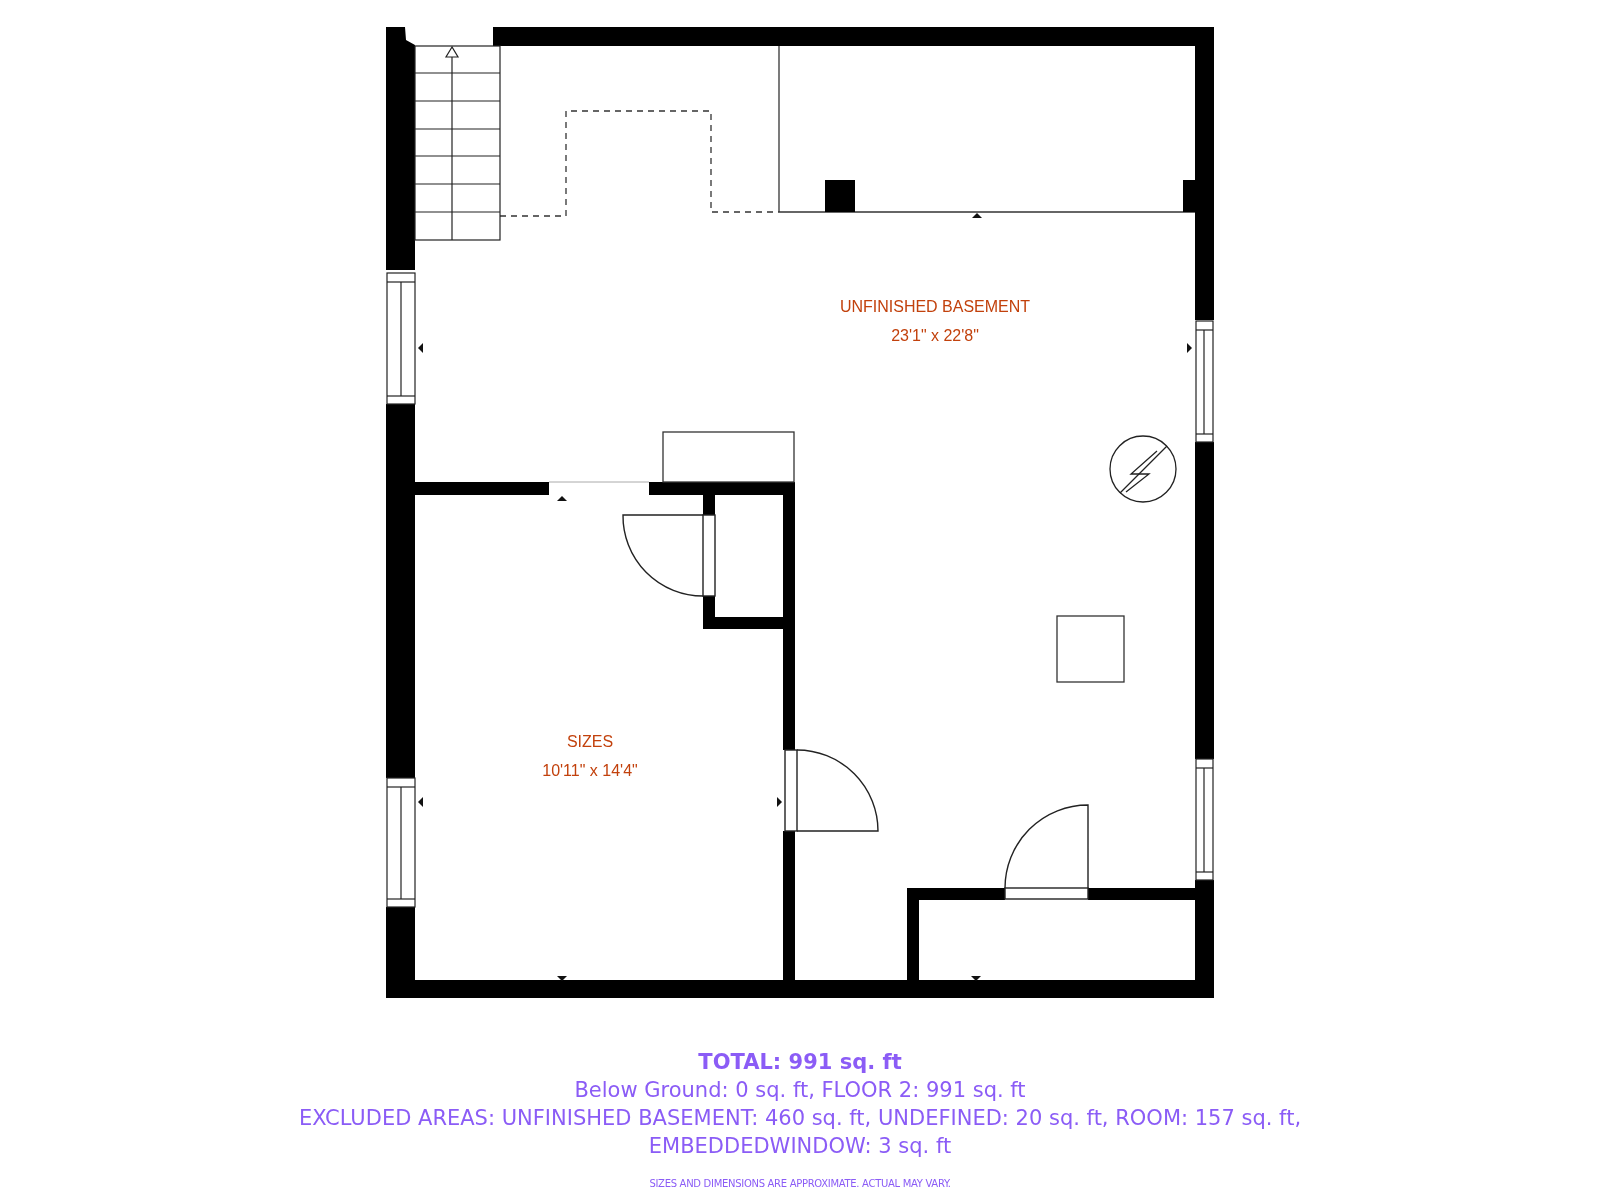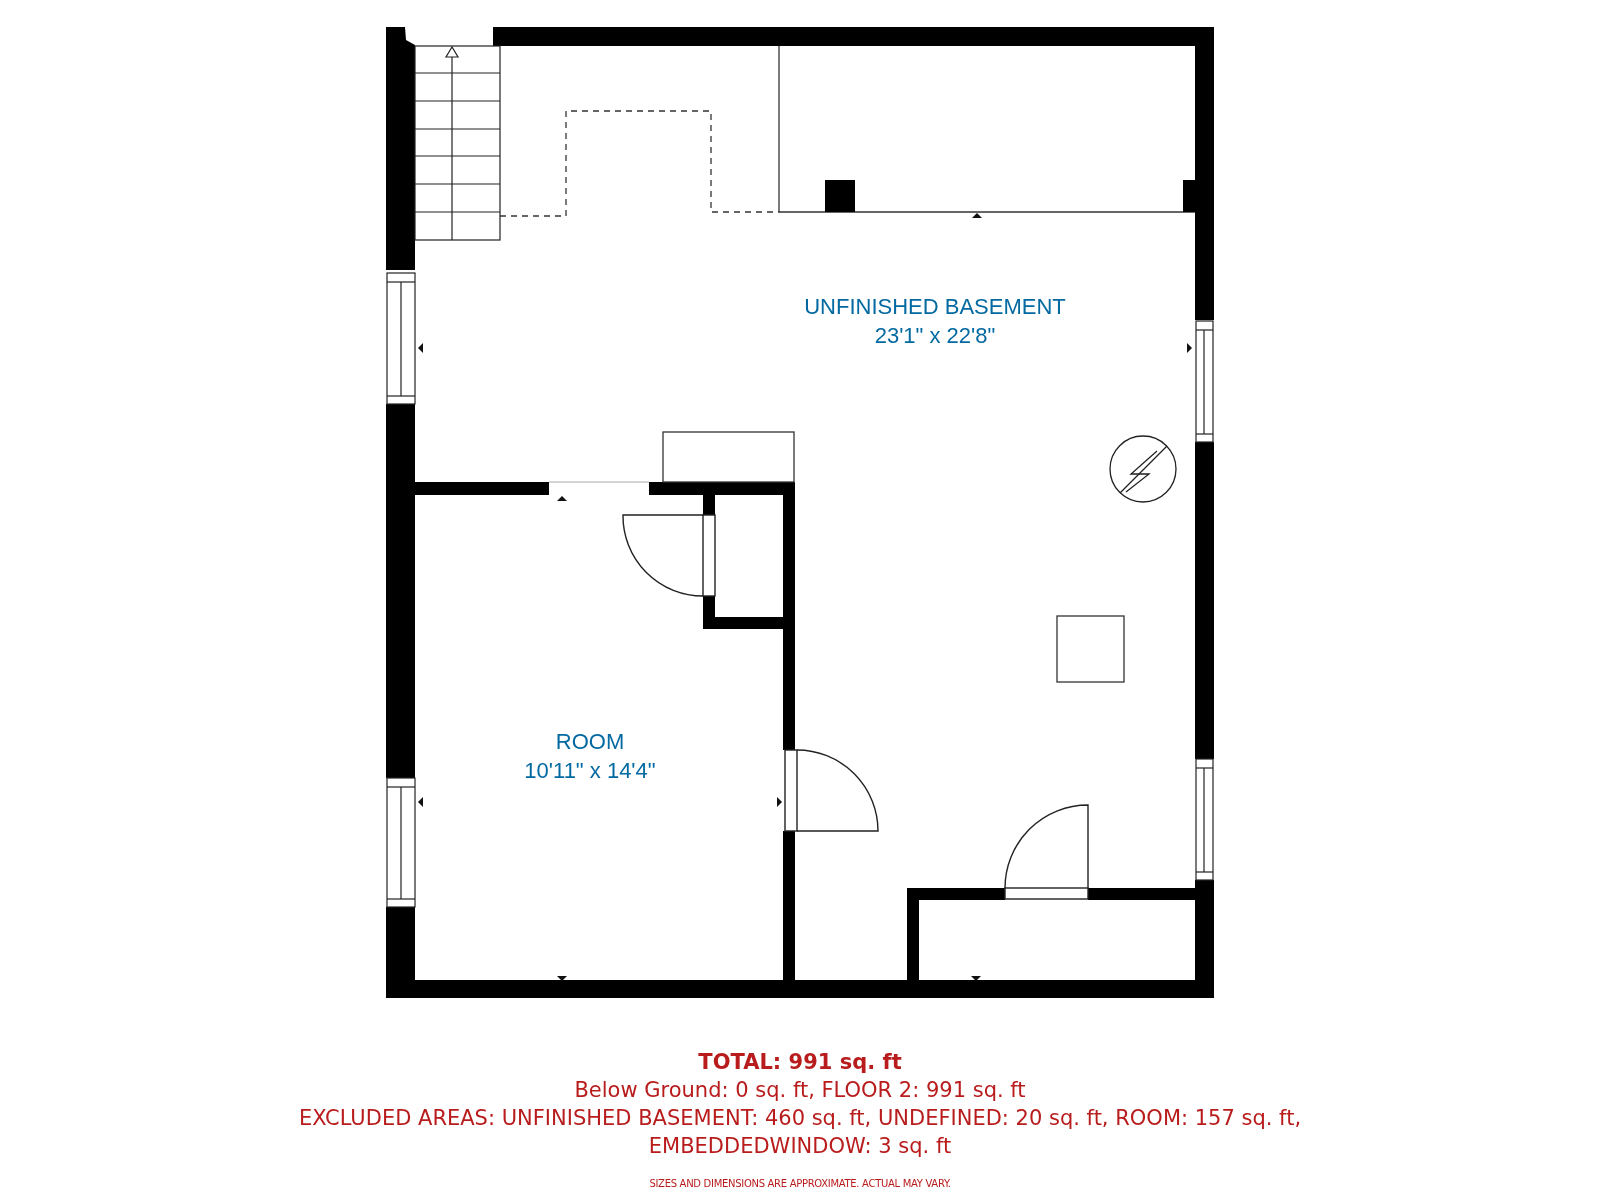--- a/index.html
+++ b/index.html
@@ -1,20 +1,20 @@
 <!DOCTYPE html>
 <html><head>
   <meta charset="utf-8">
   <style>
     html, body { margin:0; padding:0; background:#ffffff; }
     body { width:1600px; height:1200px; position:relative; overflow:hidden; font-family:"Liberation Sans", sans-serif; }
     #plan { position:absolute; left:0; top:0; width:1600px; height:1010px; }
-    .room-label { position:absolute; text-align:center; color:#0369a1; font-family:"Liberation Sans", sans-serif; font-size:22px; line-height:29px; }
+    .room-label { position:absolute; text-align:center; color:#c2410c; font-family:"Liberation Sans", sans-serif; font-size:16px; line-height:29px; }
     .room-label span { display:block; }
-    #summary { position:absolute; left:0; top:1048px; width:1600px; text-align:center; color:#b91c1c; font-family:"DejaVu Sans", sans-serif; }
+    #summary { position:absolute; left:0; top:1048px; width:1600px; text-align:center; color:#8b5cf6; font-family:"DejaVu Sans", sans-serif; }
     #summary .total { font-size:21px; font-weight:bold; line-height:28px; }
     #summary .line { font-size:21px; line-height:28px; }
     #summary .disclaimer { font-size:10px; line-height:14px; letter-spacing:-0.3px; margin-top:17px; }
   </style>
 </head>
 <body>
 
 <svg id="plan" viewBox="0 0 1600 1010" xmlns="http://www.w3.org/2000/svg">
 
   <g fill="#000">
@@ -142,21 +142,21 @@
     <polygon points="562,981 557,976 567,976"></polygon>
     <polygon points="976,981 971,976 981,976"></polygon>
   </g>
 </svg>
 
 <div class="room-label" style="left:760px; top:292px; width:350px;">
   <span>UNFINISHED BASEMENT</span>
   <span>23'1" x 22'8"</span>
 </div>
 <div class="room-label" style="left:490px; top:727px; width:200px;">
-  <span>ROOM</span>
+  <span>SIZES</span>
   <span>10'11" x 14'4"</span>
 </div>
 
 <div id="summary">
   <div class="total">TOTAL: 991 sq. ft</div>
   <div class="line">Below Ground: 0 sq. ft, FLOOR 2: 991 sq. ft</div>
   <div class="line">EXCLUDED AREAS: UNFINISHED BASEMENT: 460 sq. ft, UNDEFINED: 20 sq. ft, ROOM: 157 sq. ft,</div>
   <div class="line">EMBEDDEDWINDOW: 3 sq. ft</div>
   <div class="disclaimer">SIZES AND DIMENSIONS ARE APPROXIMATE. ACTUAL MAY VARY.</div>
 </div>

